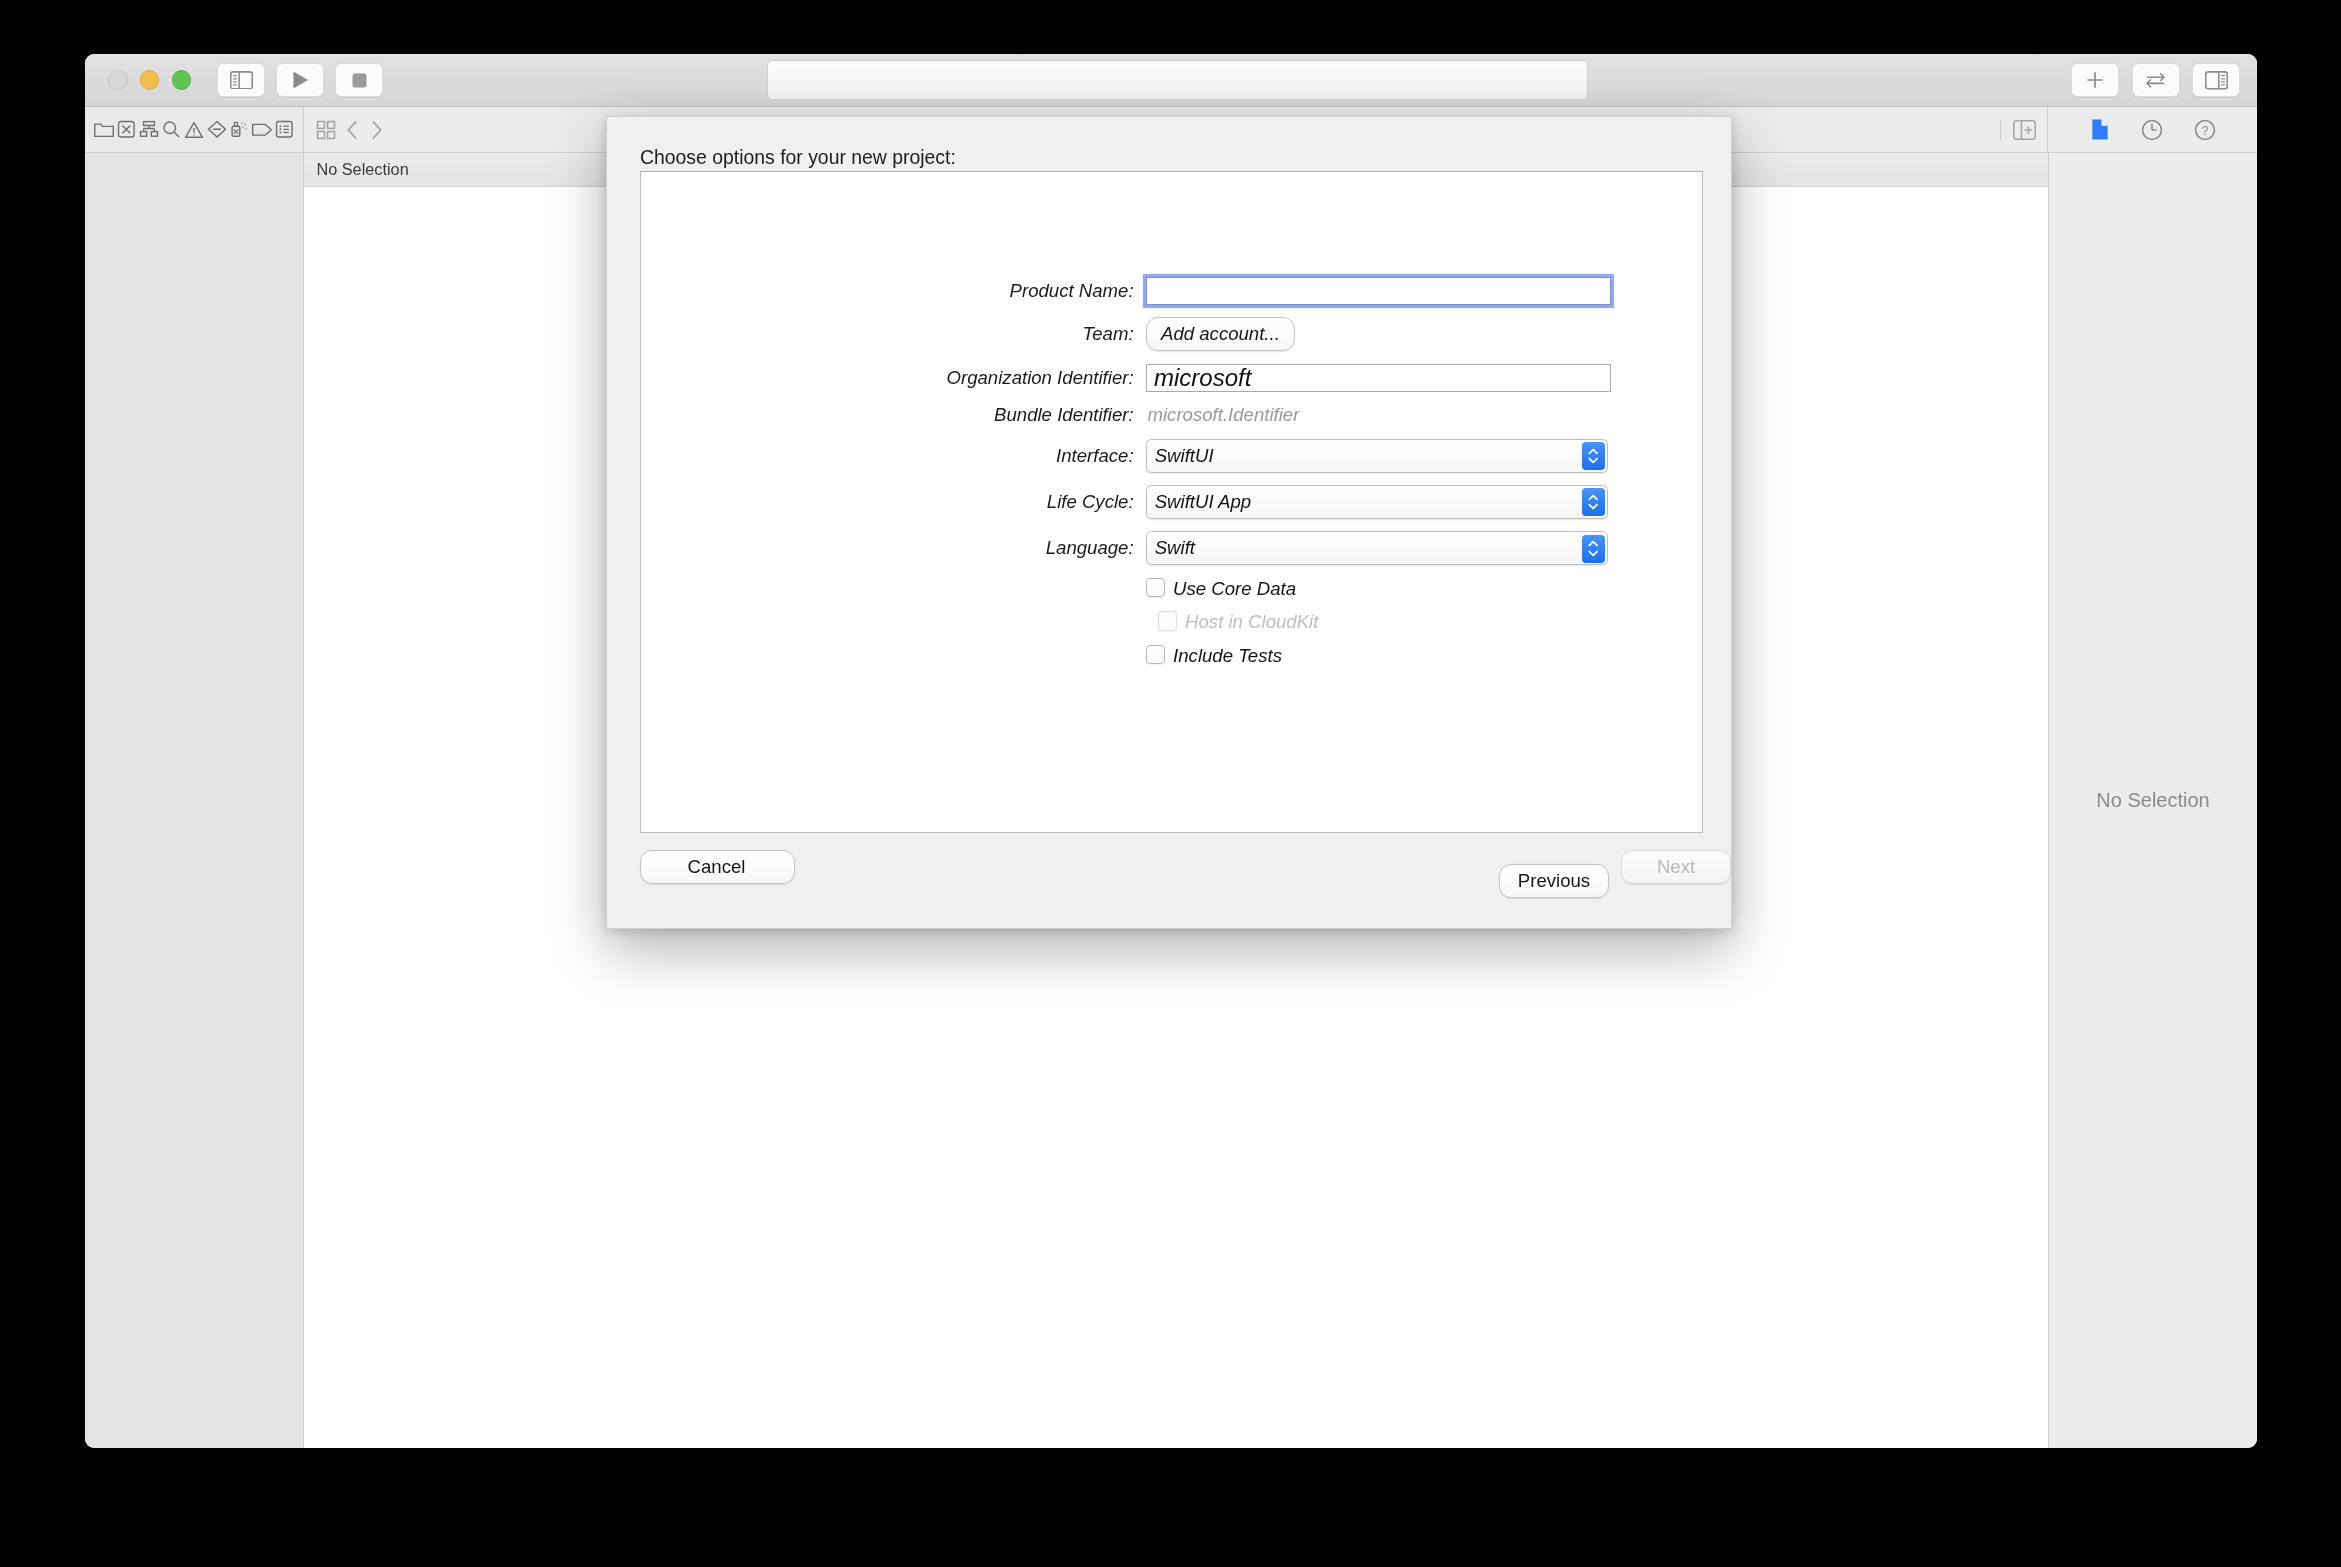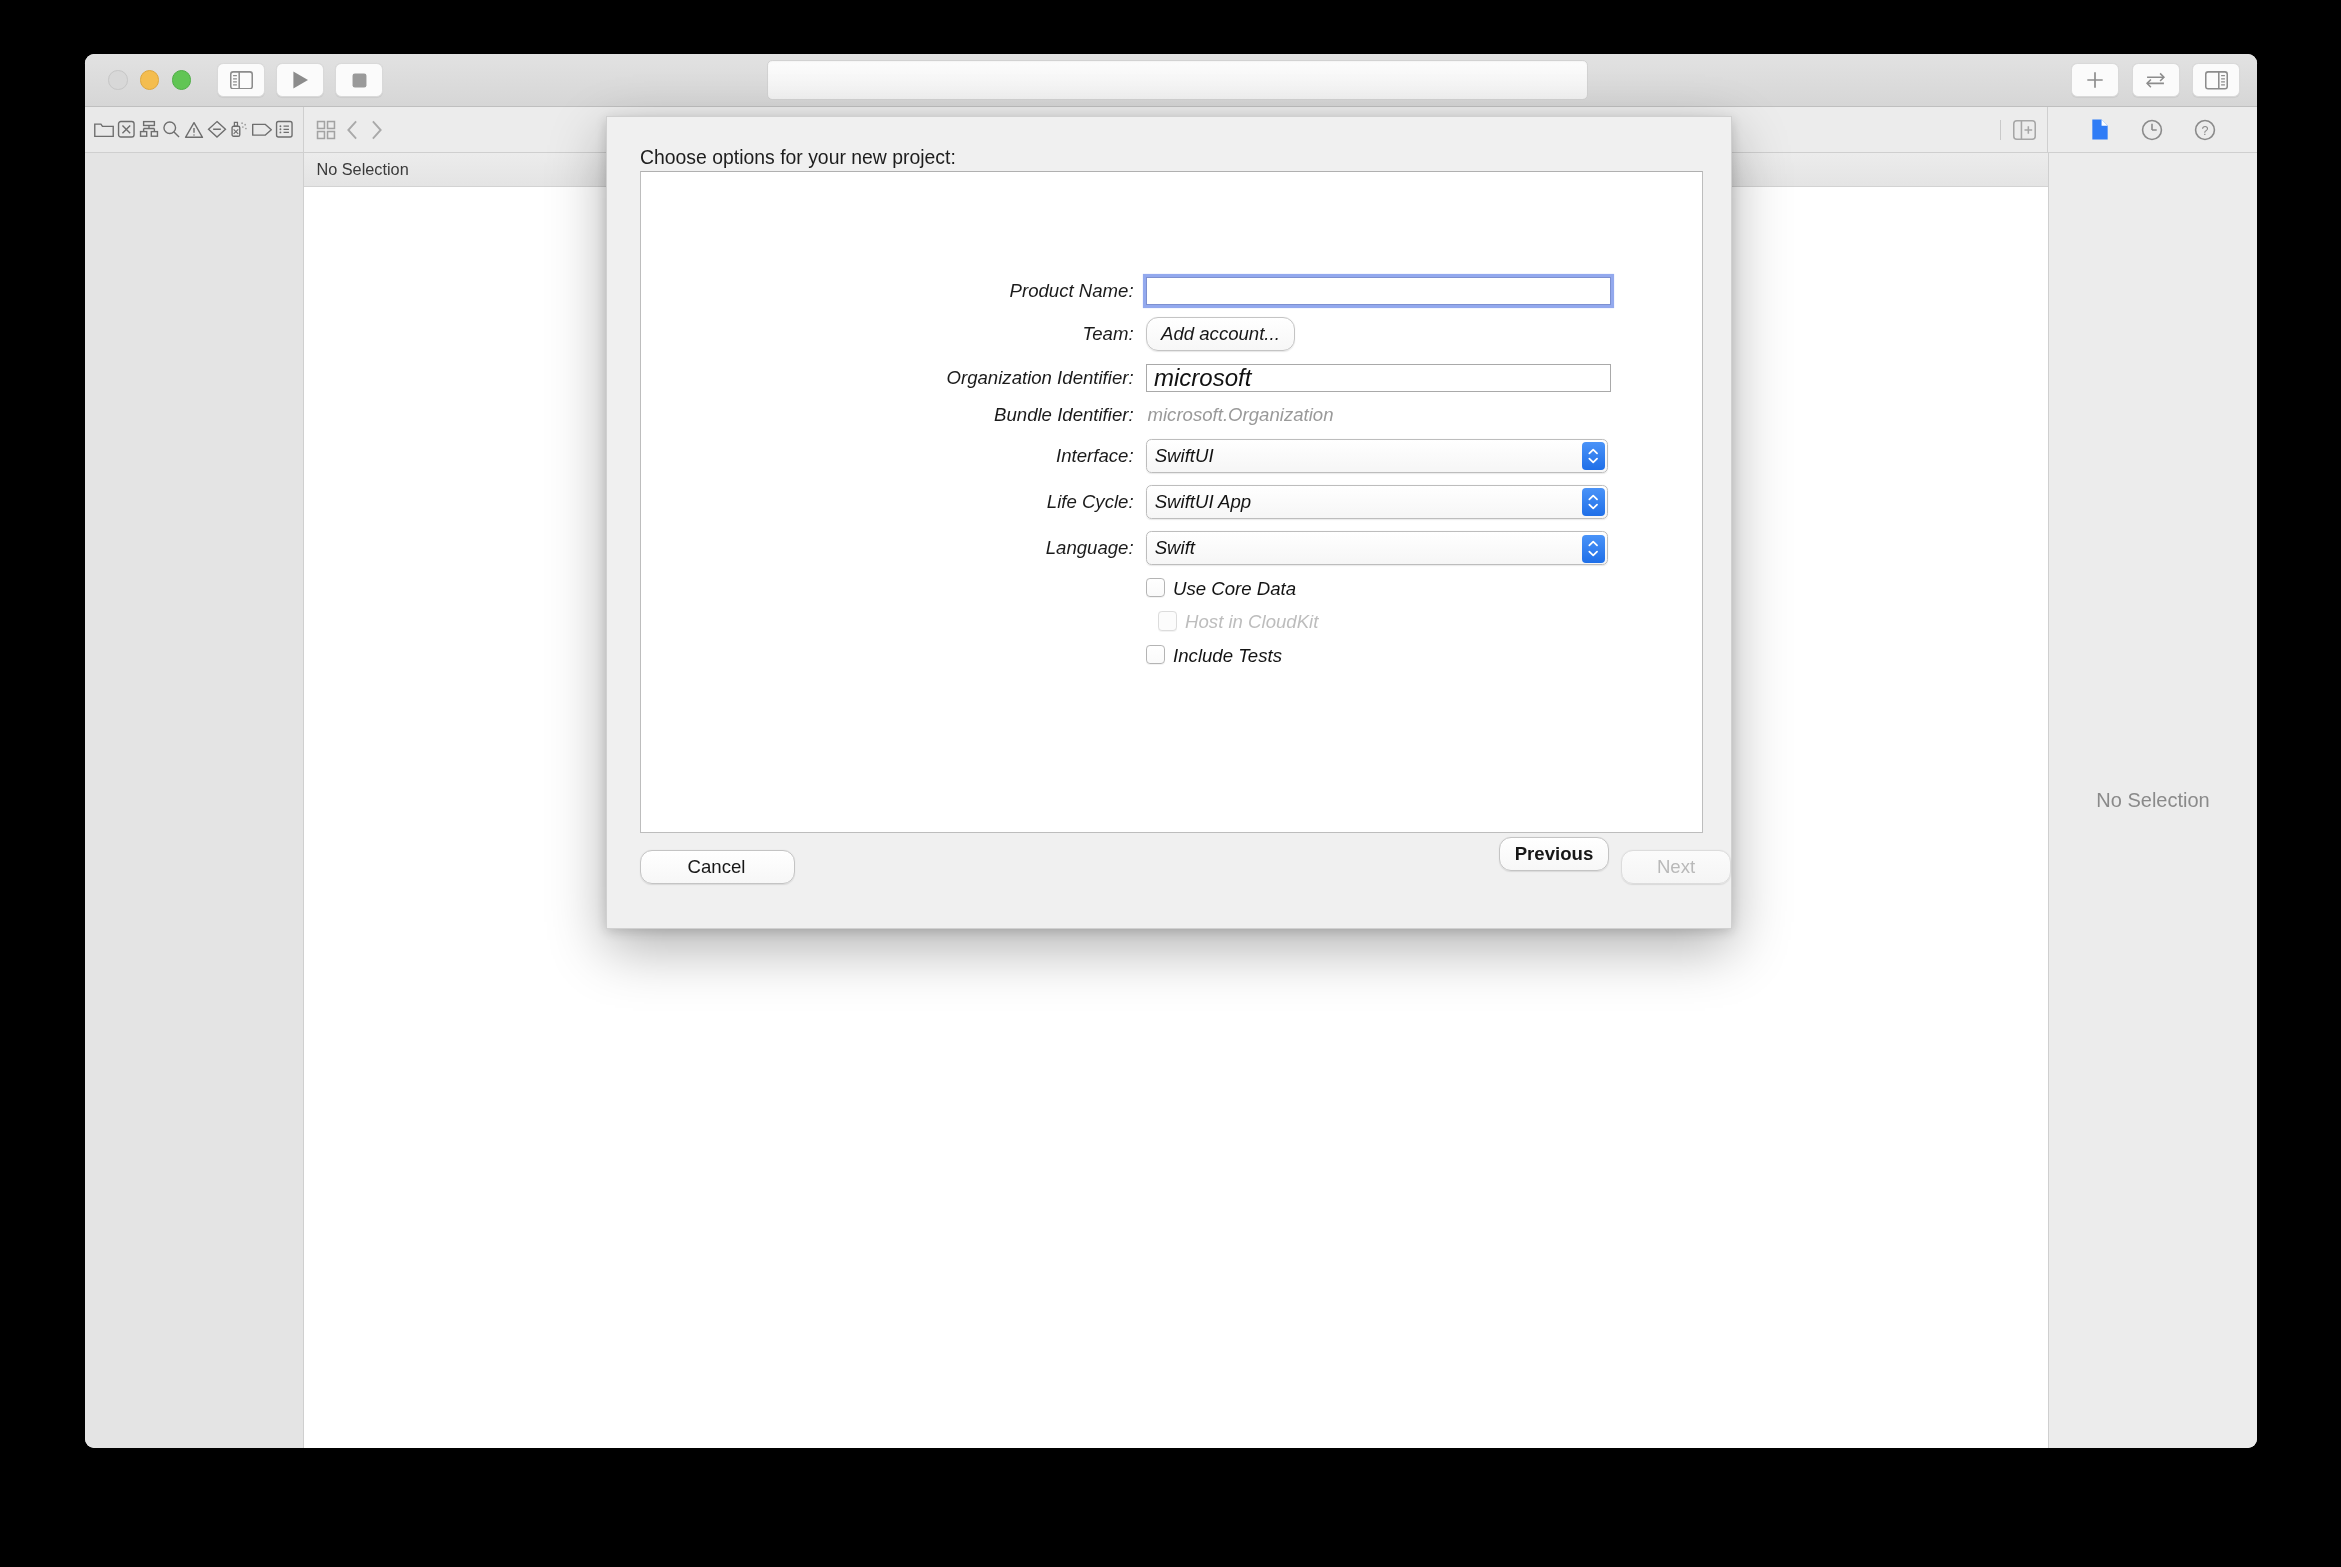--- a/index.html
+++ b/index.html
@@ -256,21 +256,21 @@
   .checkbox.disabled { border-color: #dcdcdc; background: #fcfcfc; }
   .check-label { font-size: 18.6px; color: #141414; }
   .check-label.disabled { color: #bdbdbd; }
 
   #sheet-footer {
     position: absolute;
     left: 0; bottom: 0;
     width: 100%; height: 97px;
   }
   #cancel-button { position: absolute; left: 33px; top: 18.6px; width: 155px; justify-content: center; padding-left: 12px; }
-  #previous-button { position: absolute; right: 122px; top: 6px; width: 110px; justify-content: center; font-weight: bold; }
+  #previous-button { position: absolute; right: 122px; top: 33px; width: 110px; justify-content: center; }
   #next-button {
     position: absolute; right: 0px; top: 18.6px; width: 110px; justify-content: center;
     color: #b9b9b9;
     background: linear-gradient(to bottom, #fbfbfb, #f5f5f5);
     border-color: #dcdcdc;
   }
 
   svg { display: block; }
 </style>
 </head>
@@ -541,21 +541,21 @@
       <div class="form-row">
         <div class="form-label">Organization Identifier:</div>
         <div class="field-col">
           <div class="text-field">microsoft</div>
         </div>
       </div>
 
       <div class="form-row">
         <div class="form-label">Bundle Identifier:</div>
         <div class="field-col">
-          <div class="static-value">microsoft.Organization</div>
+          <div class="static-value">microsoft.Identifier</div>
         </div>
       </div>
 
       <div class="form-row">
         <div class="form-label">Interface:</div>
         <div class="field-col">
           <div class="popup">
             <span>SwiftUI</span>
             <span class="popup-stepper">
               <svg width="12.4" height="7" viewBox="0 0 16 9">

